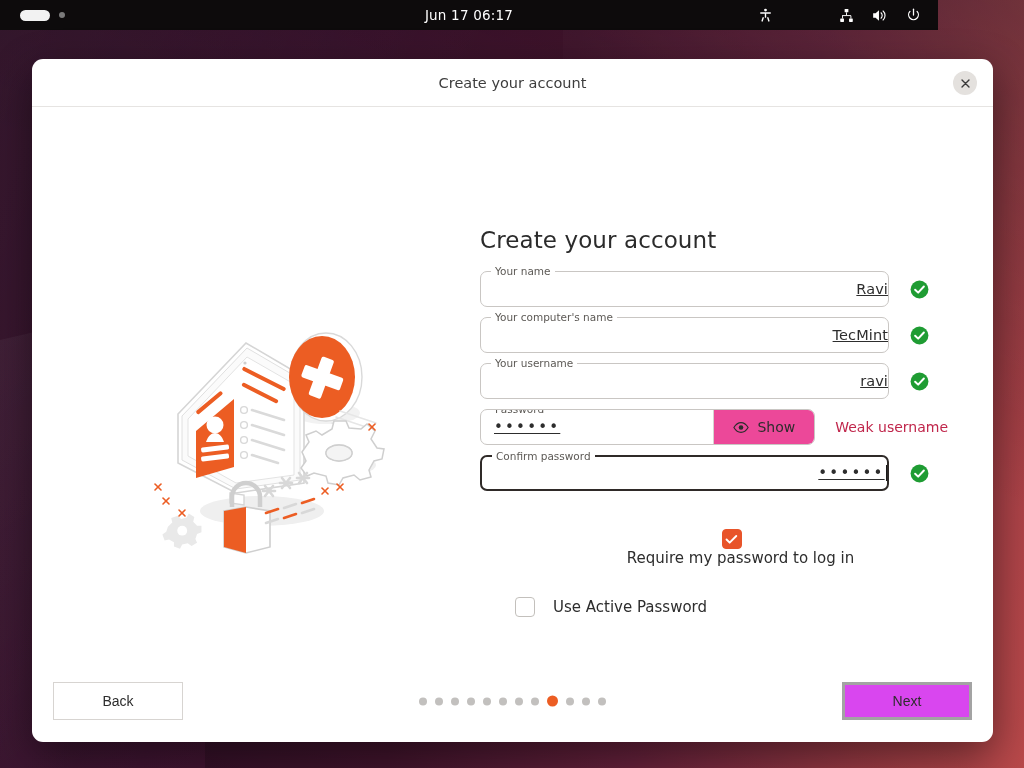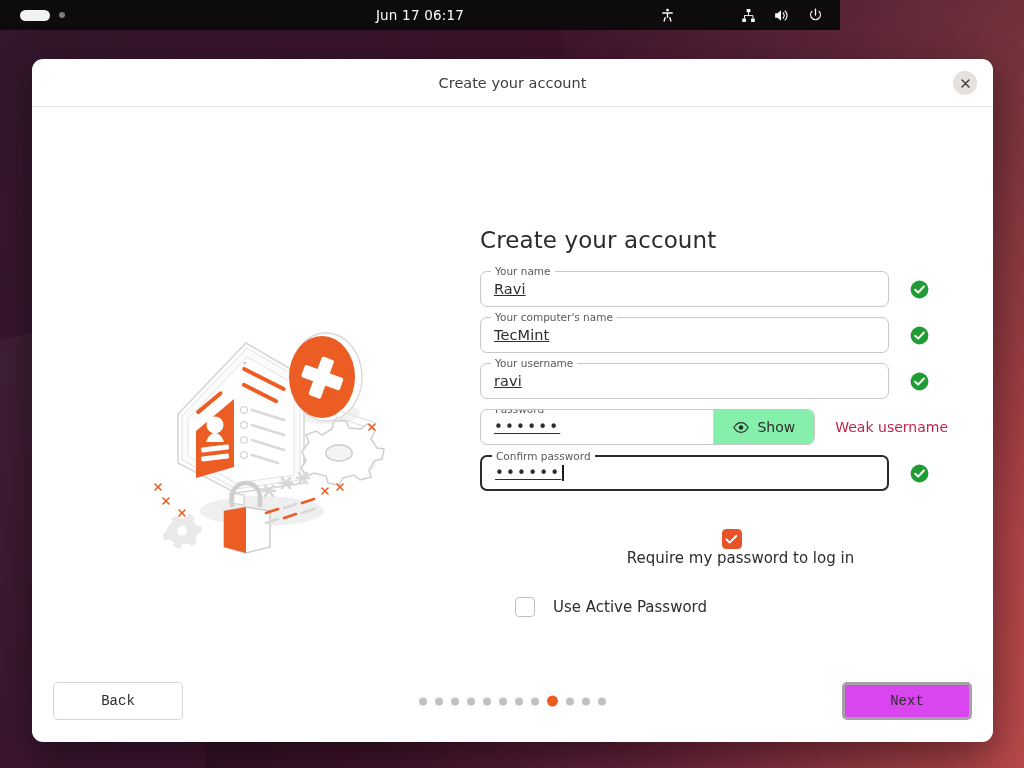--- a/index.html
+++ b/index.html
@@ -32,21 +32,21 @@
     transform: skewY(9deg);
   }
   #wallpaper .facet-c {
     position: absolute; right: 0; top: 0; width: 45%; height: 60%;
     background: linear-gradient(210deg, rgba(255,255,255,0.05), rgba(255,255,255,0) 60%);
   }
 
   
   #topbar {
     position: absolute; left: 0; top: 0;
-    width: 840px; height: 30px;
+    width: 938px; height: 30px;
     background: #0d0b0c;
     color: #ffffff;
     display: flex; align-items: center;
     z-index: 10;
   }
   #topbar .left { display: flex; align-items: center; gap: 9px; padding-left: 20px; width: 300px; }
   #topbar .pill {
     width: 30px; height: 11px; border-radius: 6px; background: #f2f2f2;
   }
   #topbar .dot-small { width: 6px; height: 6px; border-radius: 50%; background: #7a7a7a; }
@@ -123,21 +123,21 @@
     display: flex; align-items: center;
     margin-left: 32px;
     margin-bottom: 10px;
   }
   .entry {
     position: relative;
     width: 409px; height: 36px;
     border: 1px solid #c9c6c3;
     border-radius: 7px;
     background: #ffffff;
-    display: flex; align-items: center;
+    display: flex; align-items: center; justify-content: flex-end;
   }
   .entry.focused {
     border: 2px solid #2f2a28;
   }
   .entry .legend {
     position: absolute;
     top: -7px; left: 10px;
     padding: 0 4px;
     background: #ffffff;
     font-size: 10.5px;
@@ -169,21 +169,21 @@
   .check-ok svg { display: block; }
 
   
   .entry.with-button { padding-right: 0; overflow: hidden; }
   .entry .pw-input { flex: 1 1 auto; display: flex; align-items: center; height: 100%; }
   #show-password-btn {
     height: 100%;
     flex: 0 0 auto;
     display: flex; align-items: center; gap: 8px;
     padding: 0 19px;
-    background: #86efac;
+    background: #ec4899;
     border: none;
     border-left: 1px solid #d6d3d0;
     font-size: 14px; color: #2d2d2d;
     cursor: pointer;
     font-family: inherit;
   }
   #show-password-btn .eye { display: flex; align-items: center; }
   .weak-text {
     margin-left: 20px;
     font-size: 14px;
@@ -211,23 +211,23 @@
   
   #dialog-footer {
     position: relative;
     flex: 0 0 82px;
     height: 82px;
     display: flex; align-items: center;
     padding: 0 21px;
   }
   .footer-btn {
     width: 130px; height: 38px;
-    border-radius: 5px;
+    border-radius: 0;
     font-size: 14px; color: #2d2d2d;
-    font-family: Liberation Mono, monospace;
+    font-family: Liberation Sans, sans-serif;
     cursor: pointer;
     display: flex; align-items: center; justify-content: center;
   }
   #back-btn { background: #ffffff; border: 1px solid #d7d4d1; }
   #next-btn { background: #d946ef; border: 3px solid #a3a3a3; margin-left: auto; }
 
   #page-dots {
     position: absolute;
     left: 0; right: 0; top: 50%;
     transform: translateY(-50%);

